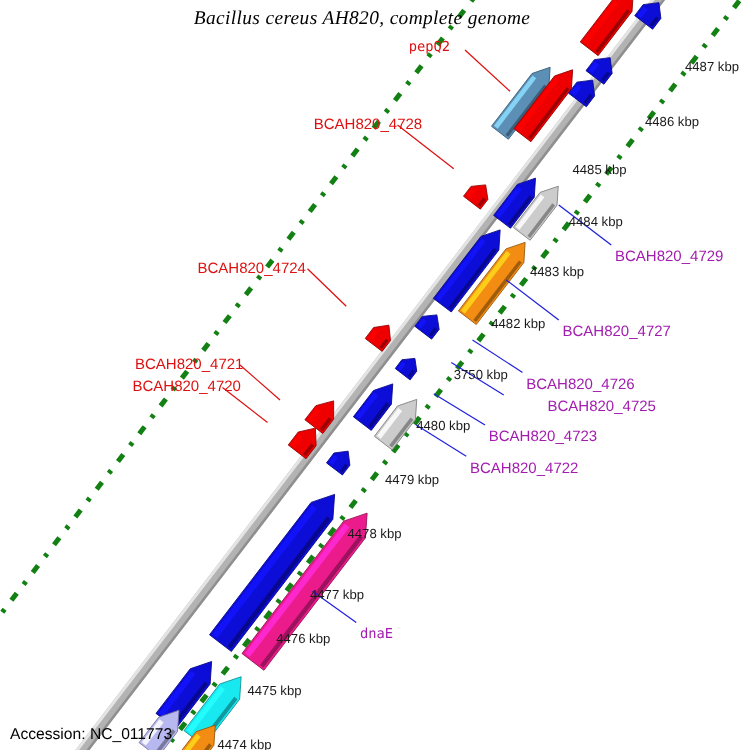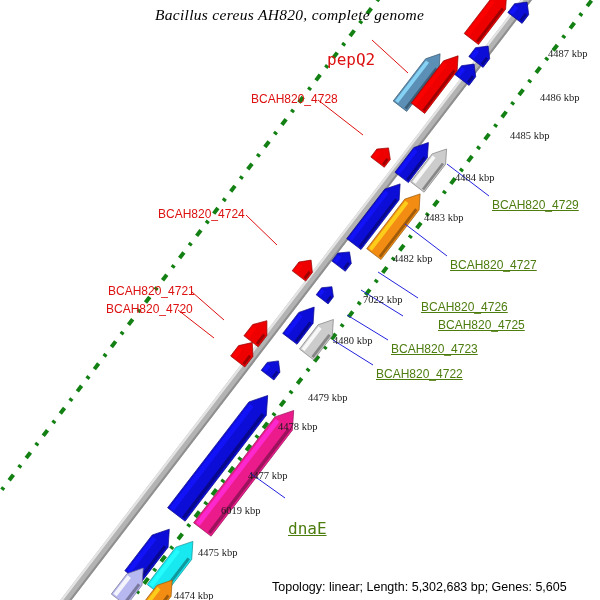--- a/index.html
+++ b/index.html
@@ -14,34 +14,34 @@
     position:absolute;
     font-family:"Liberation Serif", serif;
     font-style:italic;
     font-size:15.5px;
     color:#000;
     white-space:nowrap;
     letter-spacing:0.3px;
   }
   .tick-label{
     position:absolute;
-    font-family:Liberation Serif, serif;
+    font-family:Liberation Sans, sans-serif;
     font-size:10.5px;
     color:#1a1a1a;
     white-space:nowrap;
   }
   .feat-label{
     position:absolute;
     font-family:"Liberation Sans", sans-serif;
     font-size:12px;
     white-space:nowrap;
   }
-  .feat-label.blue{color:#4d7c0f;text-decoration:underline;}
+  .feat-label.blue{color:#a21caf;}
   .feat-label.red{color:#dd1111;}
-  .feat-label.mono{font-family:"DejaVu Sans Mono", monospace;font-size:16px;margin-top:19px;}
+  .feat-label.mono{font-family:"DejaVu Sans Mono", monospace;font-size:11px;}
 
   .statusbar{
     position:absolute;left:0;bottom:0;width:600px;height:28px;
   }
   .status-text{
     position:absolute;
     font-family:"Liberation Sans", sans-serif;
     font-size:12.5px;
     color:#000;
     white-space:nowrap;
@@ -204,46 +204,46 @@
         <line x1="388" y1="340" x2="347" y2="315" stroke="#2222dd" stroke-width="1"></line>
         <line x1="373" y1="365" x2="333" y2="340" stroke="#2222dd" stroke-width="1"></line>
         <line x1="285" y1="498" x2="250" y2="473" stroke="#2222dd" stroke-width="1"></line>
       </g>
     </svg>
 
   <div class="title" id="win-title" style="left:155px; top:6px;">Bacillus cereus AH820, complete genome</div>
 
   <div id="tick-labels">
       <div class="tick-label" style="left: 548px; top: 48px;">4487 kbp</div>
-      <div class="tick-label" style="left: 540px; top: 92px;">4486 kbp</div>
-      <div class="tick-label" style="left: 510px; top: 130px;">4485 kbp</div>
+      <div class="tick-label" style="left: 516px; top: 92px;">4486 kbp</div>
+      <div class="tick-label" style="left: 458px; top: 130px;">4485 kbp</div>
       <div class="tick-label" style="left: 455px; top: 172px;">4484 kbp</div>
       <div class="tick-label" style="left: 424px; top: 212px;">4483 kbp</div>
       <div class="tick-label" style="left: 393px; top: 253px;">4482 kbp</div>
-      <div class="tick-label" style="left: 363px; top: 294px;">7022 kbp</div>
+      <div class="tick-label" style="left: 363px; top: 294px;">3750 kbp</div>
       <div class="tick-label" style="left: 333px; top: 335px;">4480 kbp</div>
-      <div class="tick-label" style="left: 308px; top: 392px;">4479 kbp</div>
+      <div class="tick-label" style="left: 308px; top: 378px;">4479 kbp</div>
       <div class="tick-label" style="left: 278px; top: 421px;">4478 kbp</div>
       <div class="tick-label" style="left: 248px; top: 470px;">4477 kbp</div>
-      <div class="tick-label" style="left: 221px; top: 505px;">6019 kbp</div>
+      <div class="tick-label" style="left: 221px; top: 505px;">4476 kbp</div>
       <div class="tick-label" style="left: 198px; top: 547px;">4475 kbp</div>
       <div class="tick-label" style="left: 174px; top: 590px;">4474 kbp</div>
     </div>
   <div id="feat-labels">
       <div class="feat-label red mono" style="left: 327px; top: 31px;">pepQ2</div>
       <div class="feat-label red" style="left: 235px; top: 92px; margin-left: 16px;">BCAH820_4728</div>
       <div class="feat-label red" style="left: 158px; top: 207px;">BCAH820_4724</div>
       <div class="feat-label red" style="left: 108px; top: 284px;">BCAH820_4721</div>
       <div class="feat-label red" style="left: 95px; top: 302px; margin-left: 11px;">BCAH820_4720</div>
       <div class="feat-label blue" style="left: 492px; top: 198px;">BCAH820_4729</div>
       <div class="feat-label blue" style="left: 450px; top: 258px;">BCAH820_4727</div>
       <div class="feat-label blue" style="left: 421px; top: 300px;">BCAH820_4726</div>
       <div class="feat-label blue" style="left: 406px; top: 318px; margin-left: 32px;">BCAH820_4725</div>
       <div class="feat-label blue" style="left: 391px; top: 342px;">BCAH820_4723</div>
       <div class="feat-label blue" style="left: 376px; top: 367px;">BCAH820_4722</div>
       <div class="feat-label blue mono" style="left: 288px; top: 500px;">dnaE</div>
     </div>
 
   <div class="statusbar">
-    <div class="status-text" id="topology">Topology: linear; Length: 5,302,683 bp; Genes: 5,605</div>
+    <div class="status-text" id="accession">Accession: NC_011773</div>
   </div>
 
 </div>
 
 </body></html>

